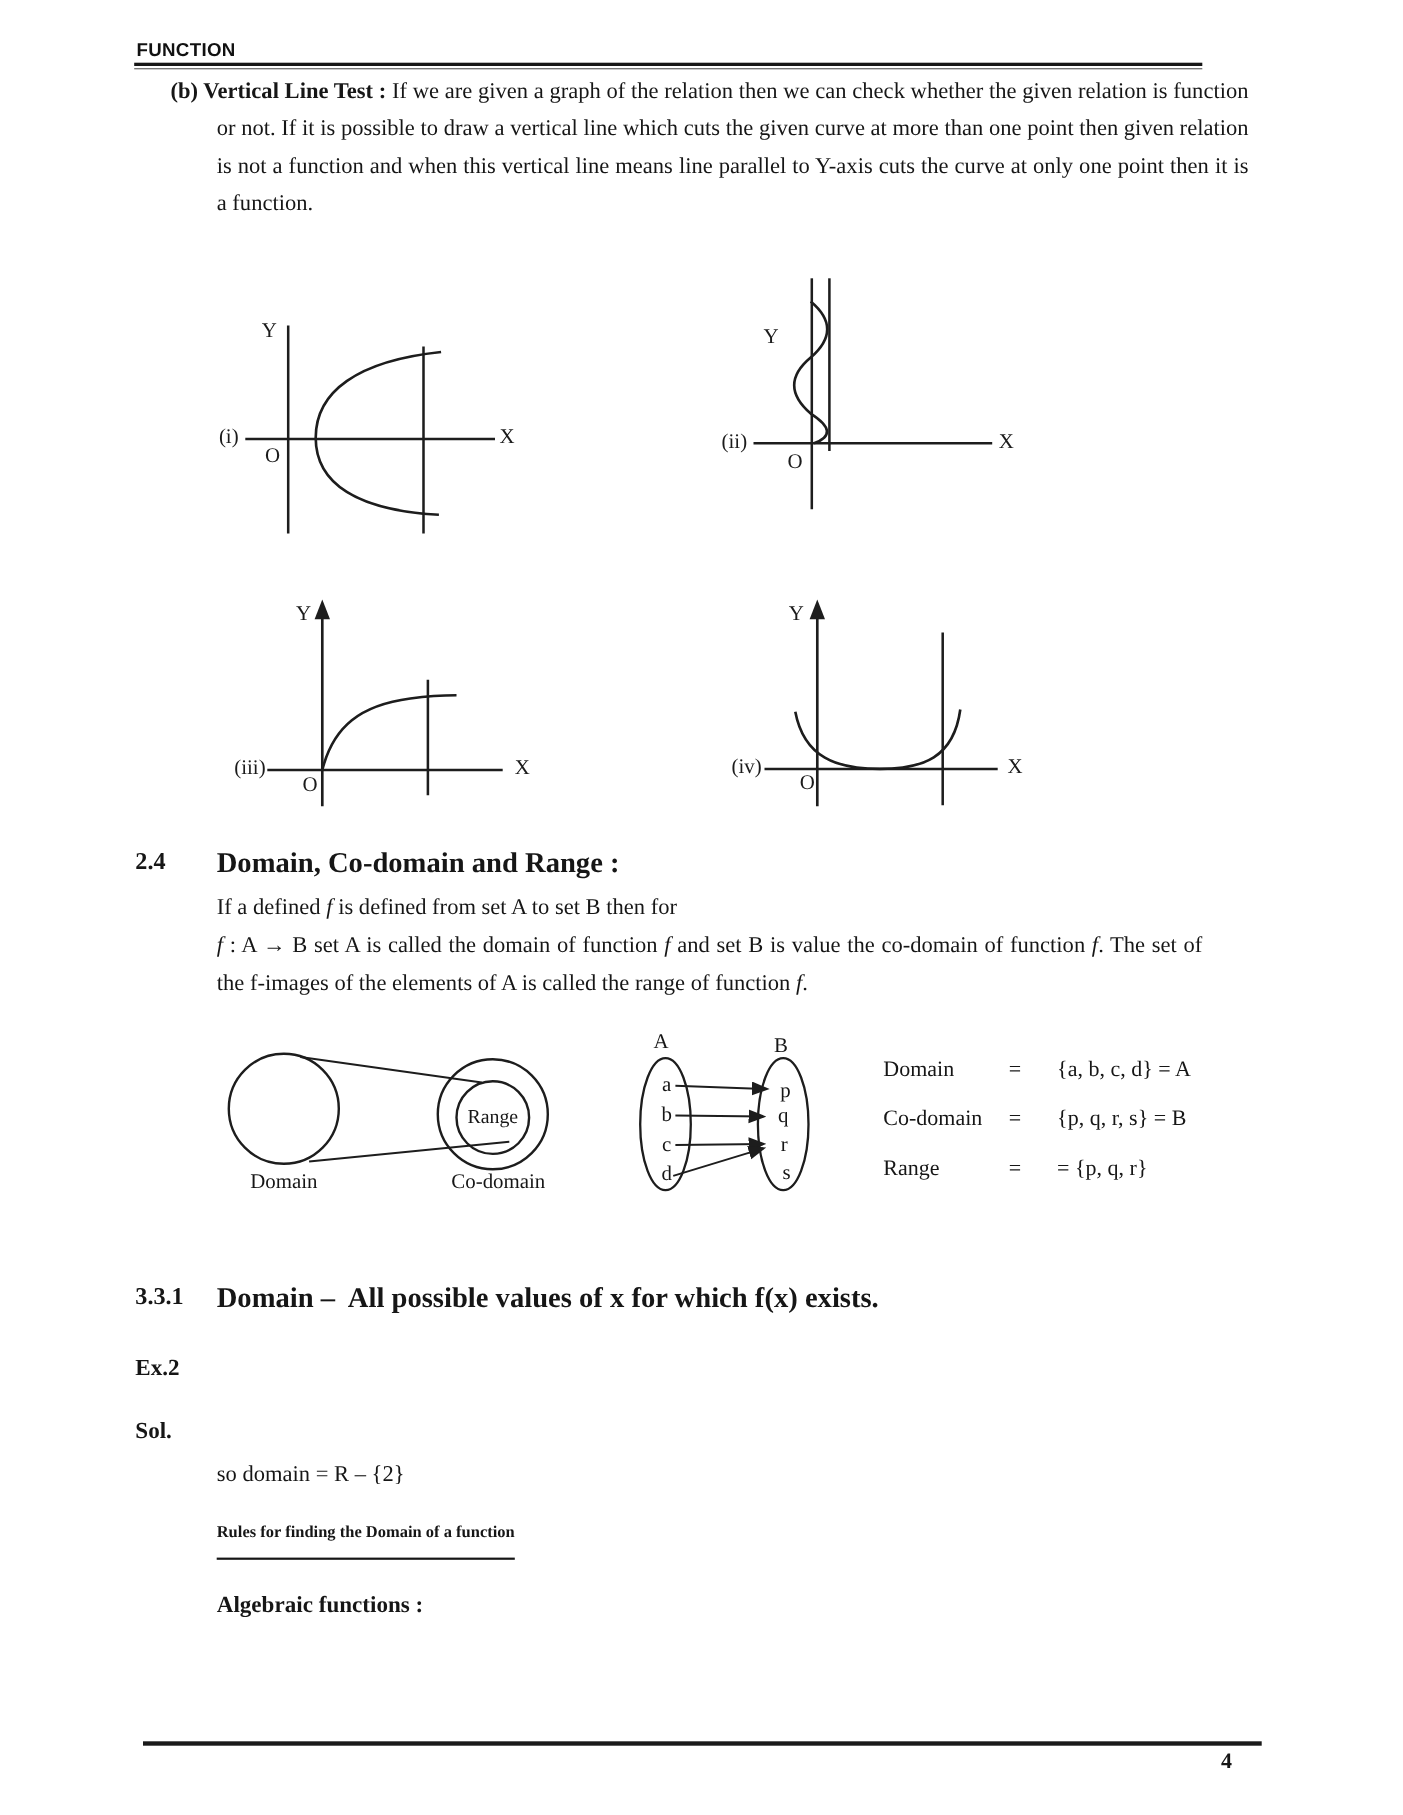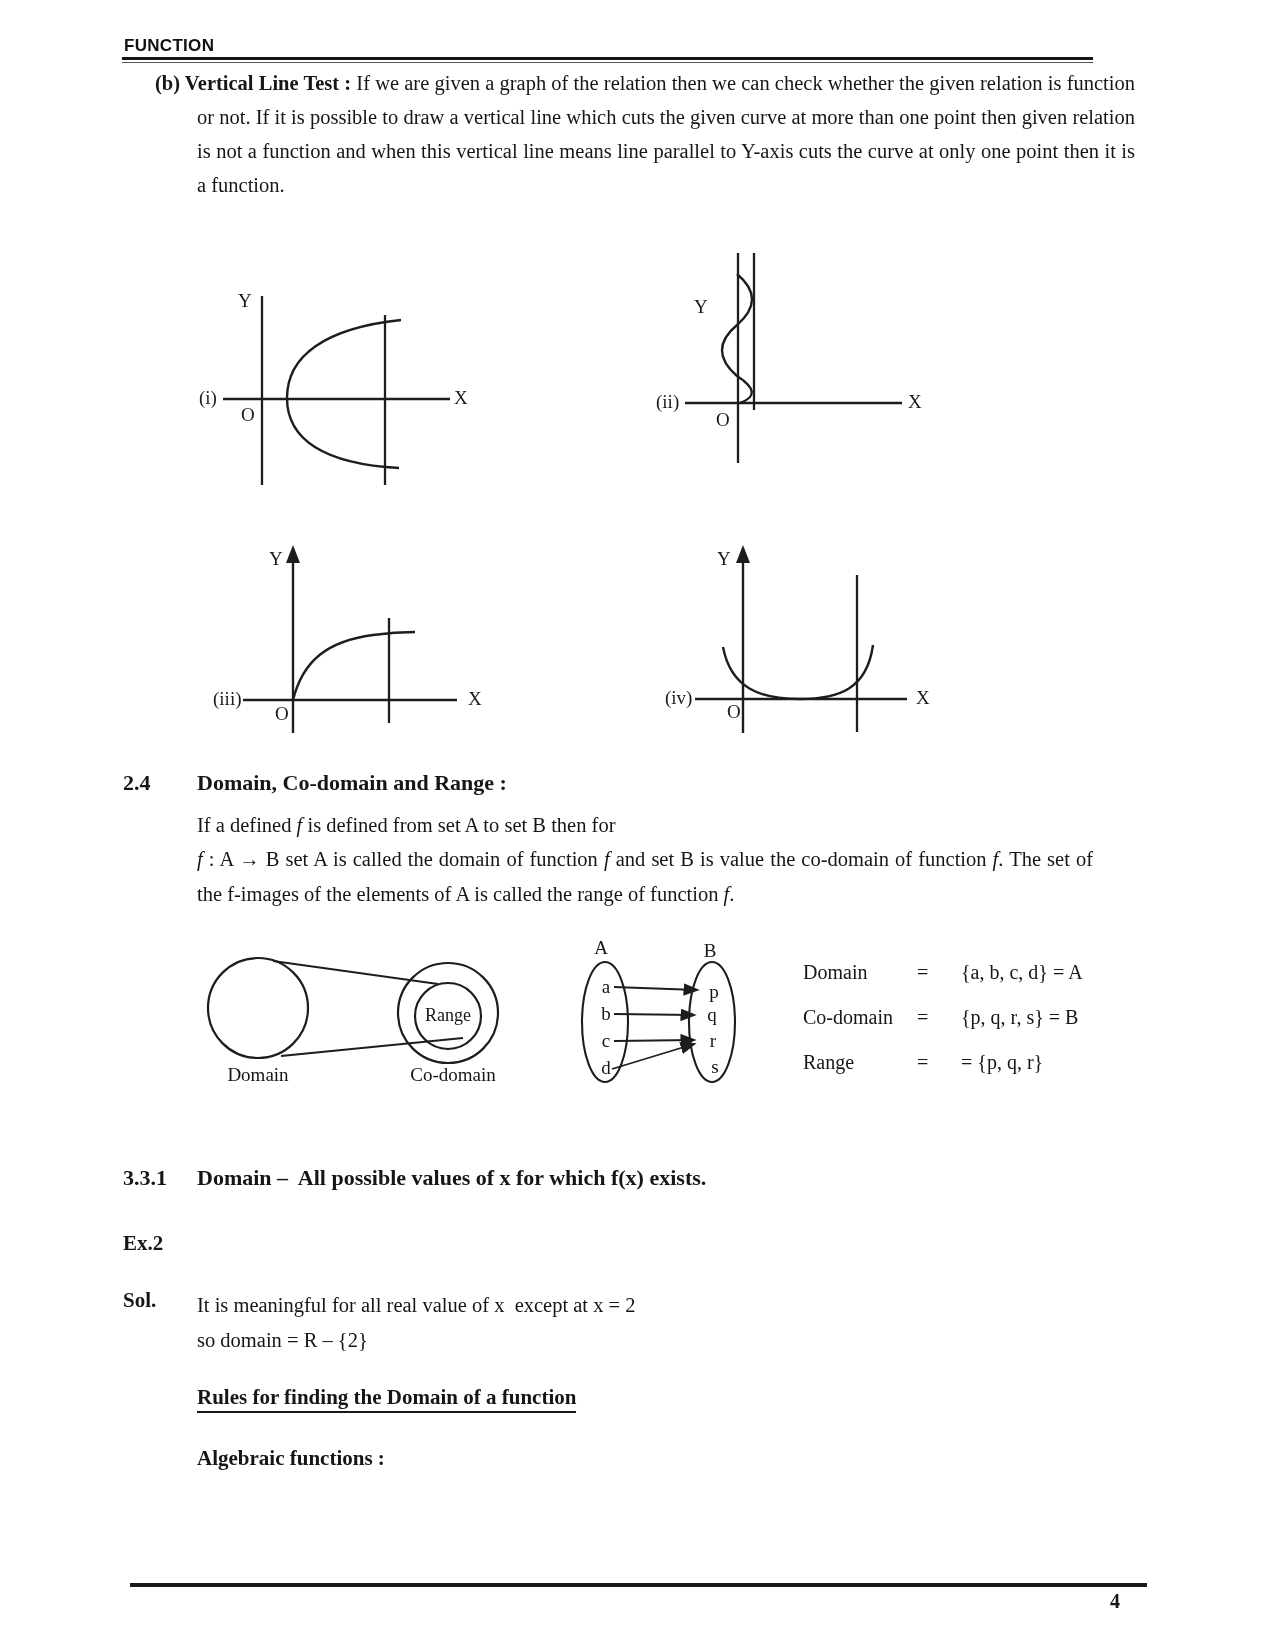--- a/index.html
+++ b/index.html
@@ -10,38 +10,38 @@
   .abs{position:absolute;}
   
   .hdr-title{font-family:"Liberation Sans", sans-serif;font-weight:bold;font-size:17px;letter-spacing:.3px;color:#111;}
   .hdr-rule{height:2px;border-top:3.5px solid #161616;border-bottom:1px solid #555;}
   
   .bodytxt{font-size:20.5px;line-height:34px;text-align:justify;}
   .hang{padding-left:42px;text-indent:-42px;}
   .b{font-weight:bold;}
   .fit{font-style:italic;}
   .secnum{font-size:22px;font-weight:bold;}
-  .sechead{font-size:22px;font-weight:bold;}
+  .sechead{font-size:26px;font-weight:bold;}
   .plainline{font-size:20.5px;line-height:34px;}
   
   .graph{position:absolute;}
   .graph svg{position:absolute;left:0;top:0;}
   .glabel{position:absolute;font-size:19px;color:#1b1b1b;white-space:nowrap;}
   
   .vlabel{position:absolute;font-size:19px;text-align:center;white-space:nowrap;}
   .mlabel{position:absolute;font-size:19px;text-align:center;width:16px;white-space:nowrap;}
   
   .eqs{width:300px;font-size:20px;}
   .eqrow{display:grid;grid-template-columns:114px 44px auto;height:45px;align-items:center;}
   
   .exline{display:flex;align-items:center;font-size:20.5px;}
   .frac{display:inline-block;text-align:center;font-family:"Liberation Sans", sans-serif;font-size:22px;margin-left:8px;color:#202020;}
   .frac .num{padding:0 7px 3px 7px;border-bottom:2px solid #161616;}
   .frac .den{padding:4px 7px 0 7px;}
-  .rules-head{font-size:21px;font-weight:bold;border-bottom:2.5px solid #161616;padding-bottom:1px;white-space:nowrap;}
+  .rules-head{font-size:15px;font-weight:bold;border-bottom:2.5px solid #161616;padding-bottom:14px;white-space:nowrap;}
   .alg-head{font-size:21px;font-weight:bold;}
   .ftr-rule{height:3.5px;background:#1a1a1a;}
   .pagenum{font-size:20px;font-weight:bold;}
 </style>
 </head>
 <body>
 
 <div class="page">
 
   <div class="abs hdr-title" style="left:124px;top:36px;">FUNCTION</div>
@@ -170,21 +170,20 @@
       <span>= {p, q, r}</span>
     </div>
   </div>
 
   <span class="abs secnum" style="left:123px;top:1165px;">3.3.1</span>
   <span class="abs sechead" style="left:197px;top:1165px;">Domain –&nbsp; All possible values of x for which f(x) exists.</span>
 
   <span class="abs b" style="left:123px;top:1231px;font-size:21px;">Ex.2</span>
 
   <span class="abs b" style="left:123px;top:1288px;font-size:21px;">Sol.</span>
-  <div class="abs plainline" style="left:197px;top:1288px;">It is meaningful for all real value of x &nbsp;except at x = 2</div>
   <div class="abs plainline" style="left:197px;top:1323px;">so domain = R – {2}</div>
 
   <span class="abs rules-head" style="left:197px;top:1385px;">Rules for finding the Domain of a function</span>
 
   <span class="abs alg-head" style="left:197px;top:1446px;">Algebraic functions :</span>
 
   <div class="abs ftr-rule" style="left:130px;top:1583px;width:1017px;"></div>
   <span class="abs pagenum" style="left:1098px;top:1590px;width:34px;text-align:center;">4</span>
 
 </div>

